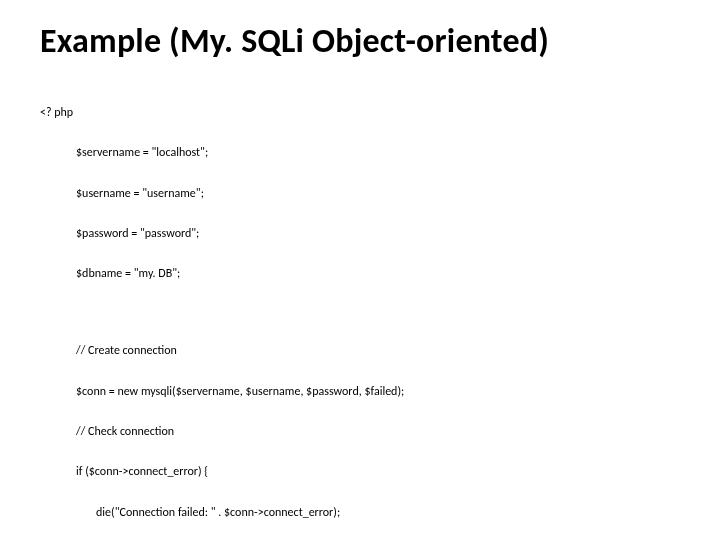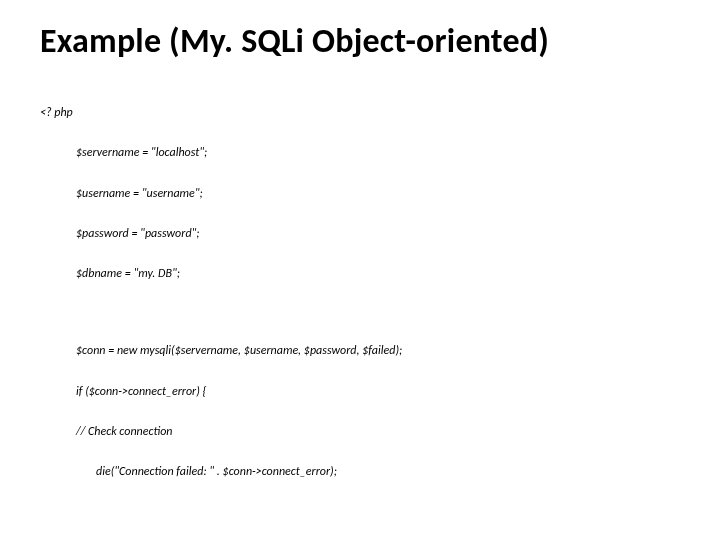--- a/index.html
+++ b/index.html
@@ -24,42 +24,43 @@
     font-weight: 700;
     margin: 0 0 18px 0;
     letter-spacing: 0.2px;
   }
   .code {
     font-size: 12px;
     line-height: 1.12;
     white-space: pre;
     font-family: Calibri, "Segoe UI", Arial, sans-serif;
   }
-  .line { display: block; font-style: italic; }
+  .line { display: block; }
   .ind0 { padding-left: 0; }
   .ind1 { padding-left: 36px; }
   .ind2 { padding-left: 56px; }
   .gap { height: 10px; }
 </style>
 </head>
 <body>
 
 <div class="slide">
   <h1 class="title">Example (My. SQLi Object-oriented)</h1>
 
   <div class="code">
     <span class="line ind0">&lt;? php</span>
     <span class="line ind1">$servername = "localhost";</span>
     <span class="line ind1">$username = "username";</span>
     <span class="line ind1">$password = "password";</span>
     <span class="line ind1">$dbname = "my. DB";</span>
     <div class="gap"></div>
+    <span class="line ind1">// Create connection</span>
     <span class="line ind1">$conn = new mysqli($servername, $username, $password, $failed);</span>
+    <span class="line ind1">// Check connection</span>
     <span class="line ind1">if ($conn-&gt;connect_error) {</span>
-    <span class="line ind1">// Check connection</span>
     <span class="line ind2">die("Connection failed: " . $conn-&gt;connect_error);</span>
     
     
     
     
     
     
     
     
     

